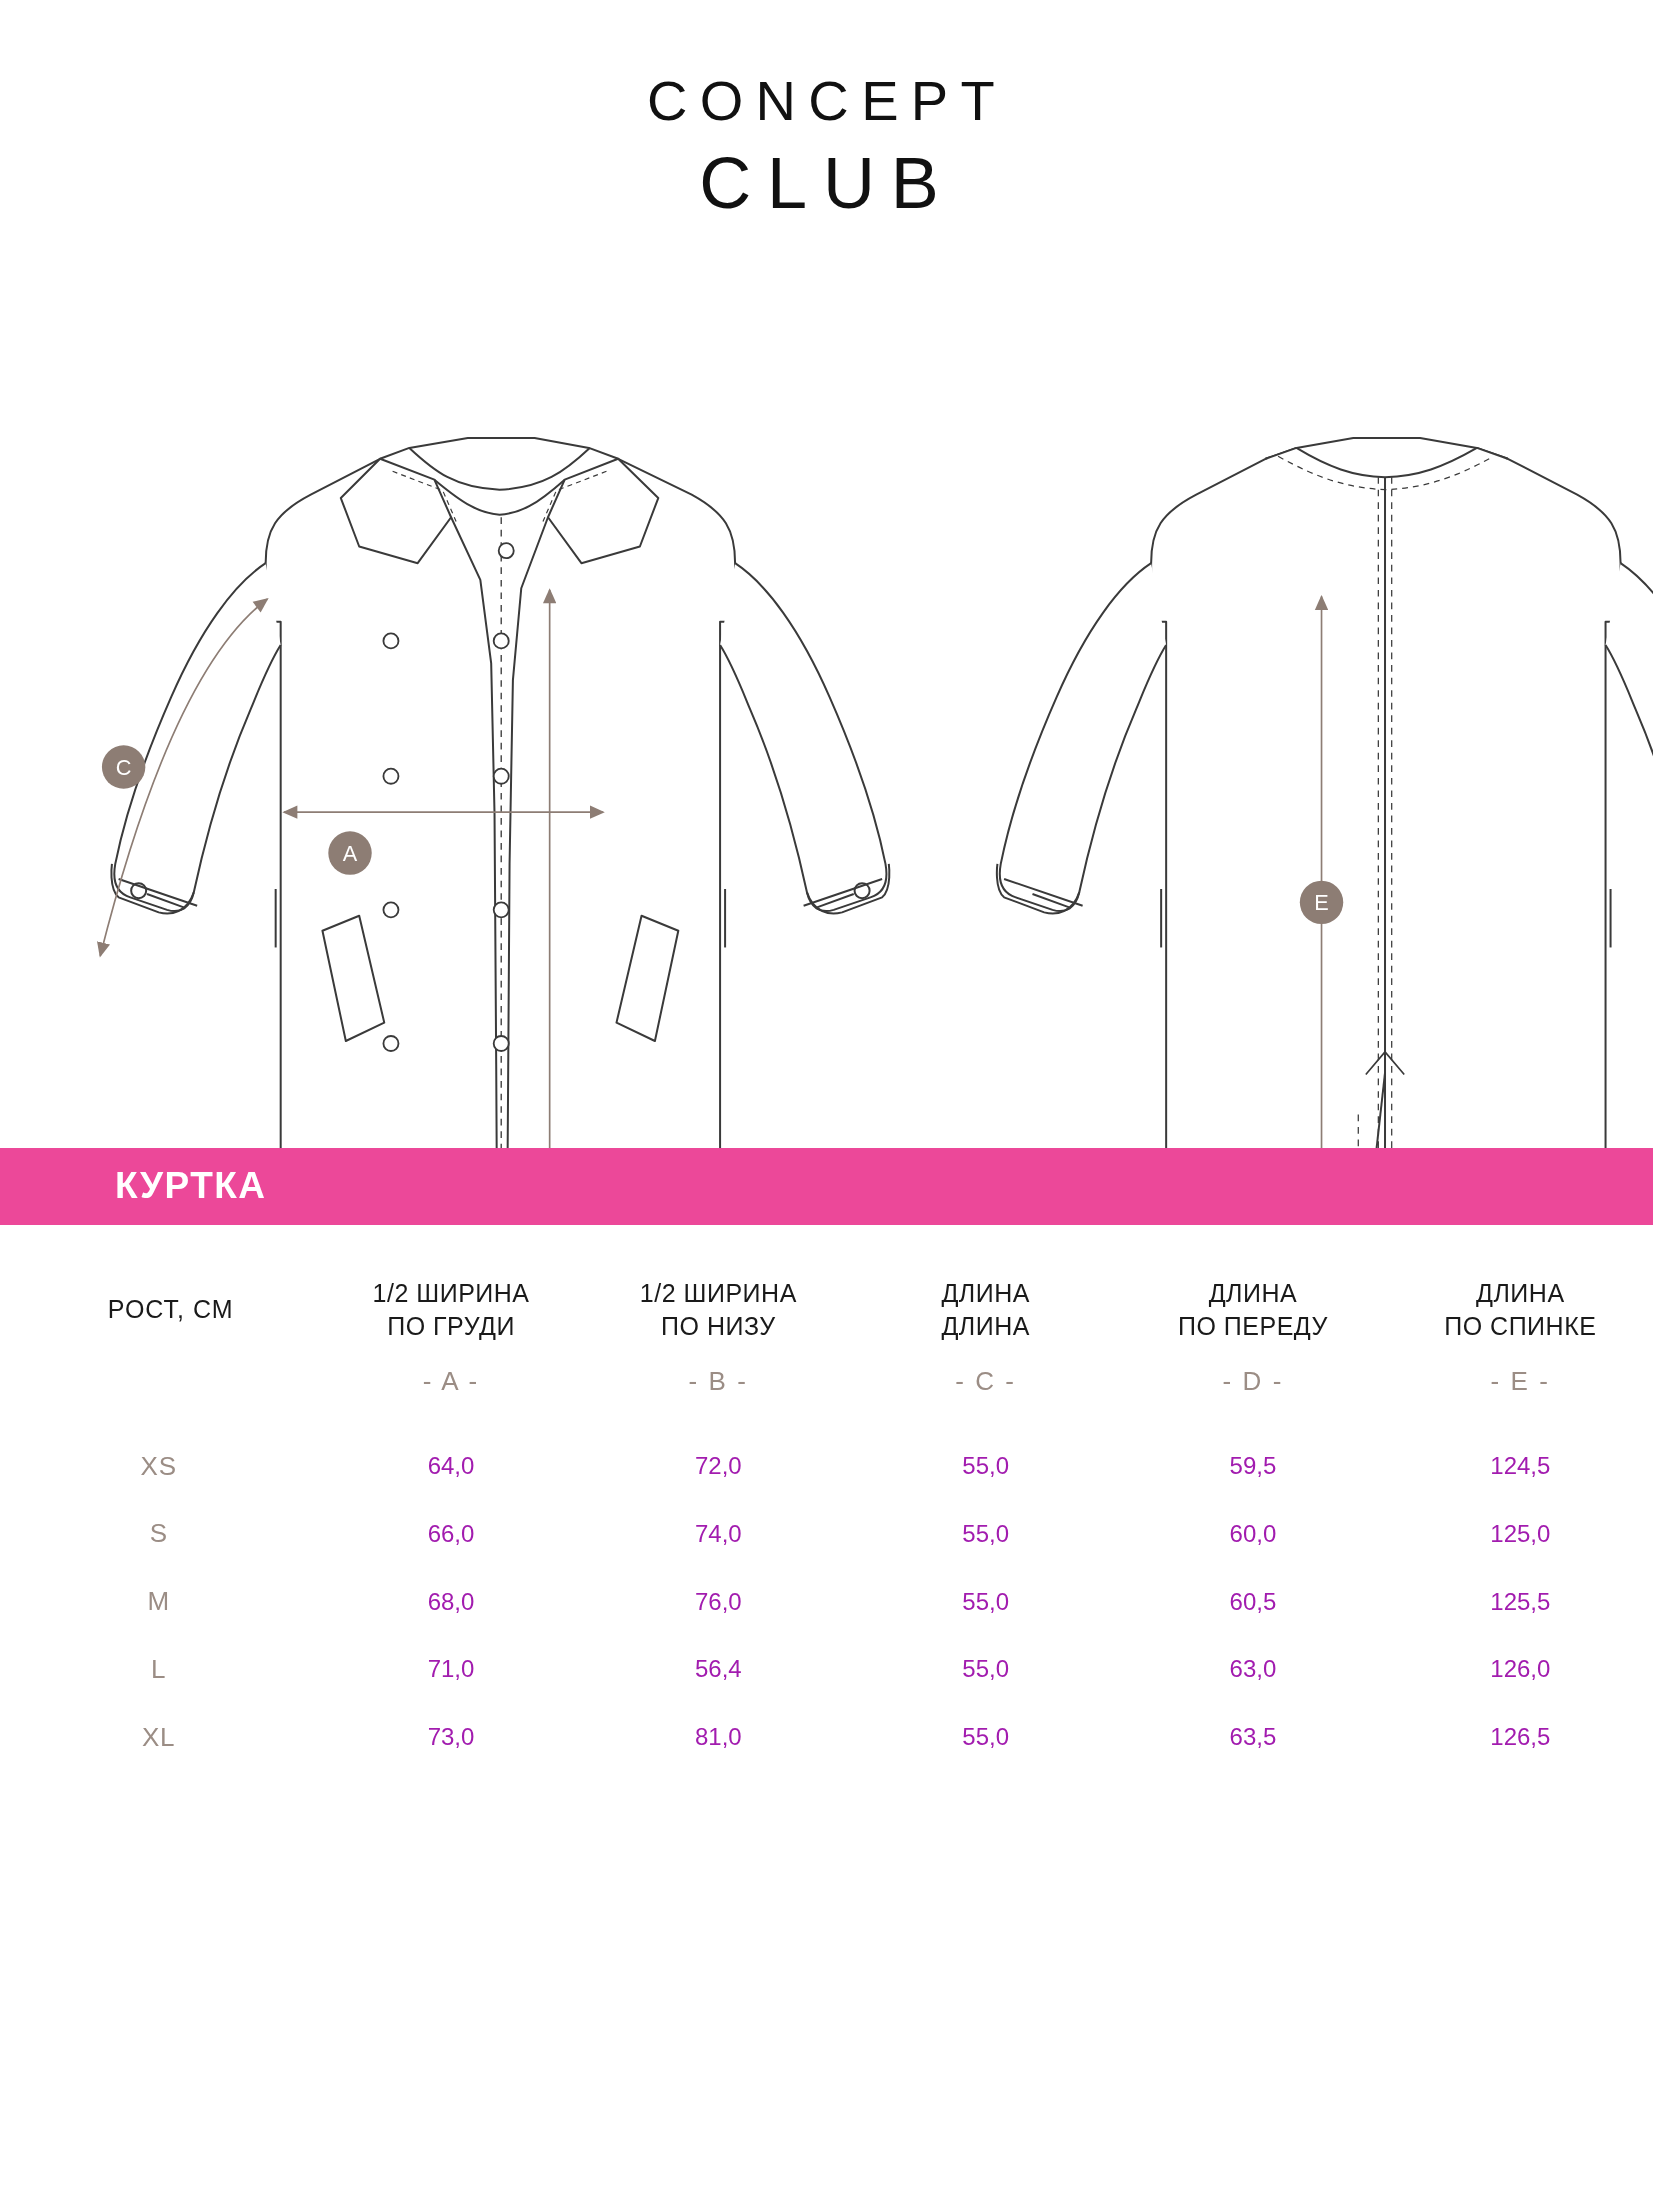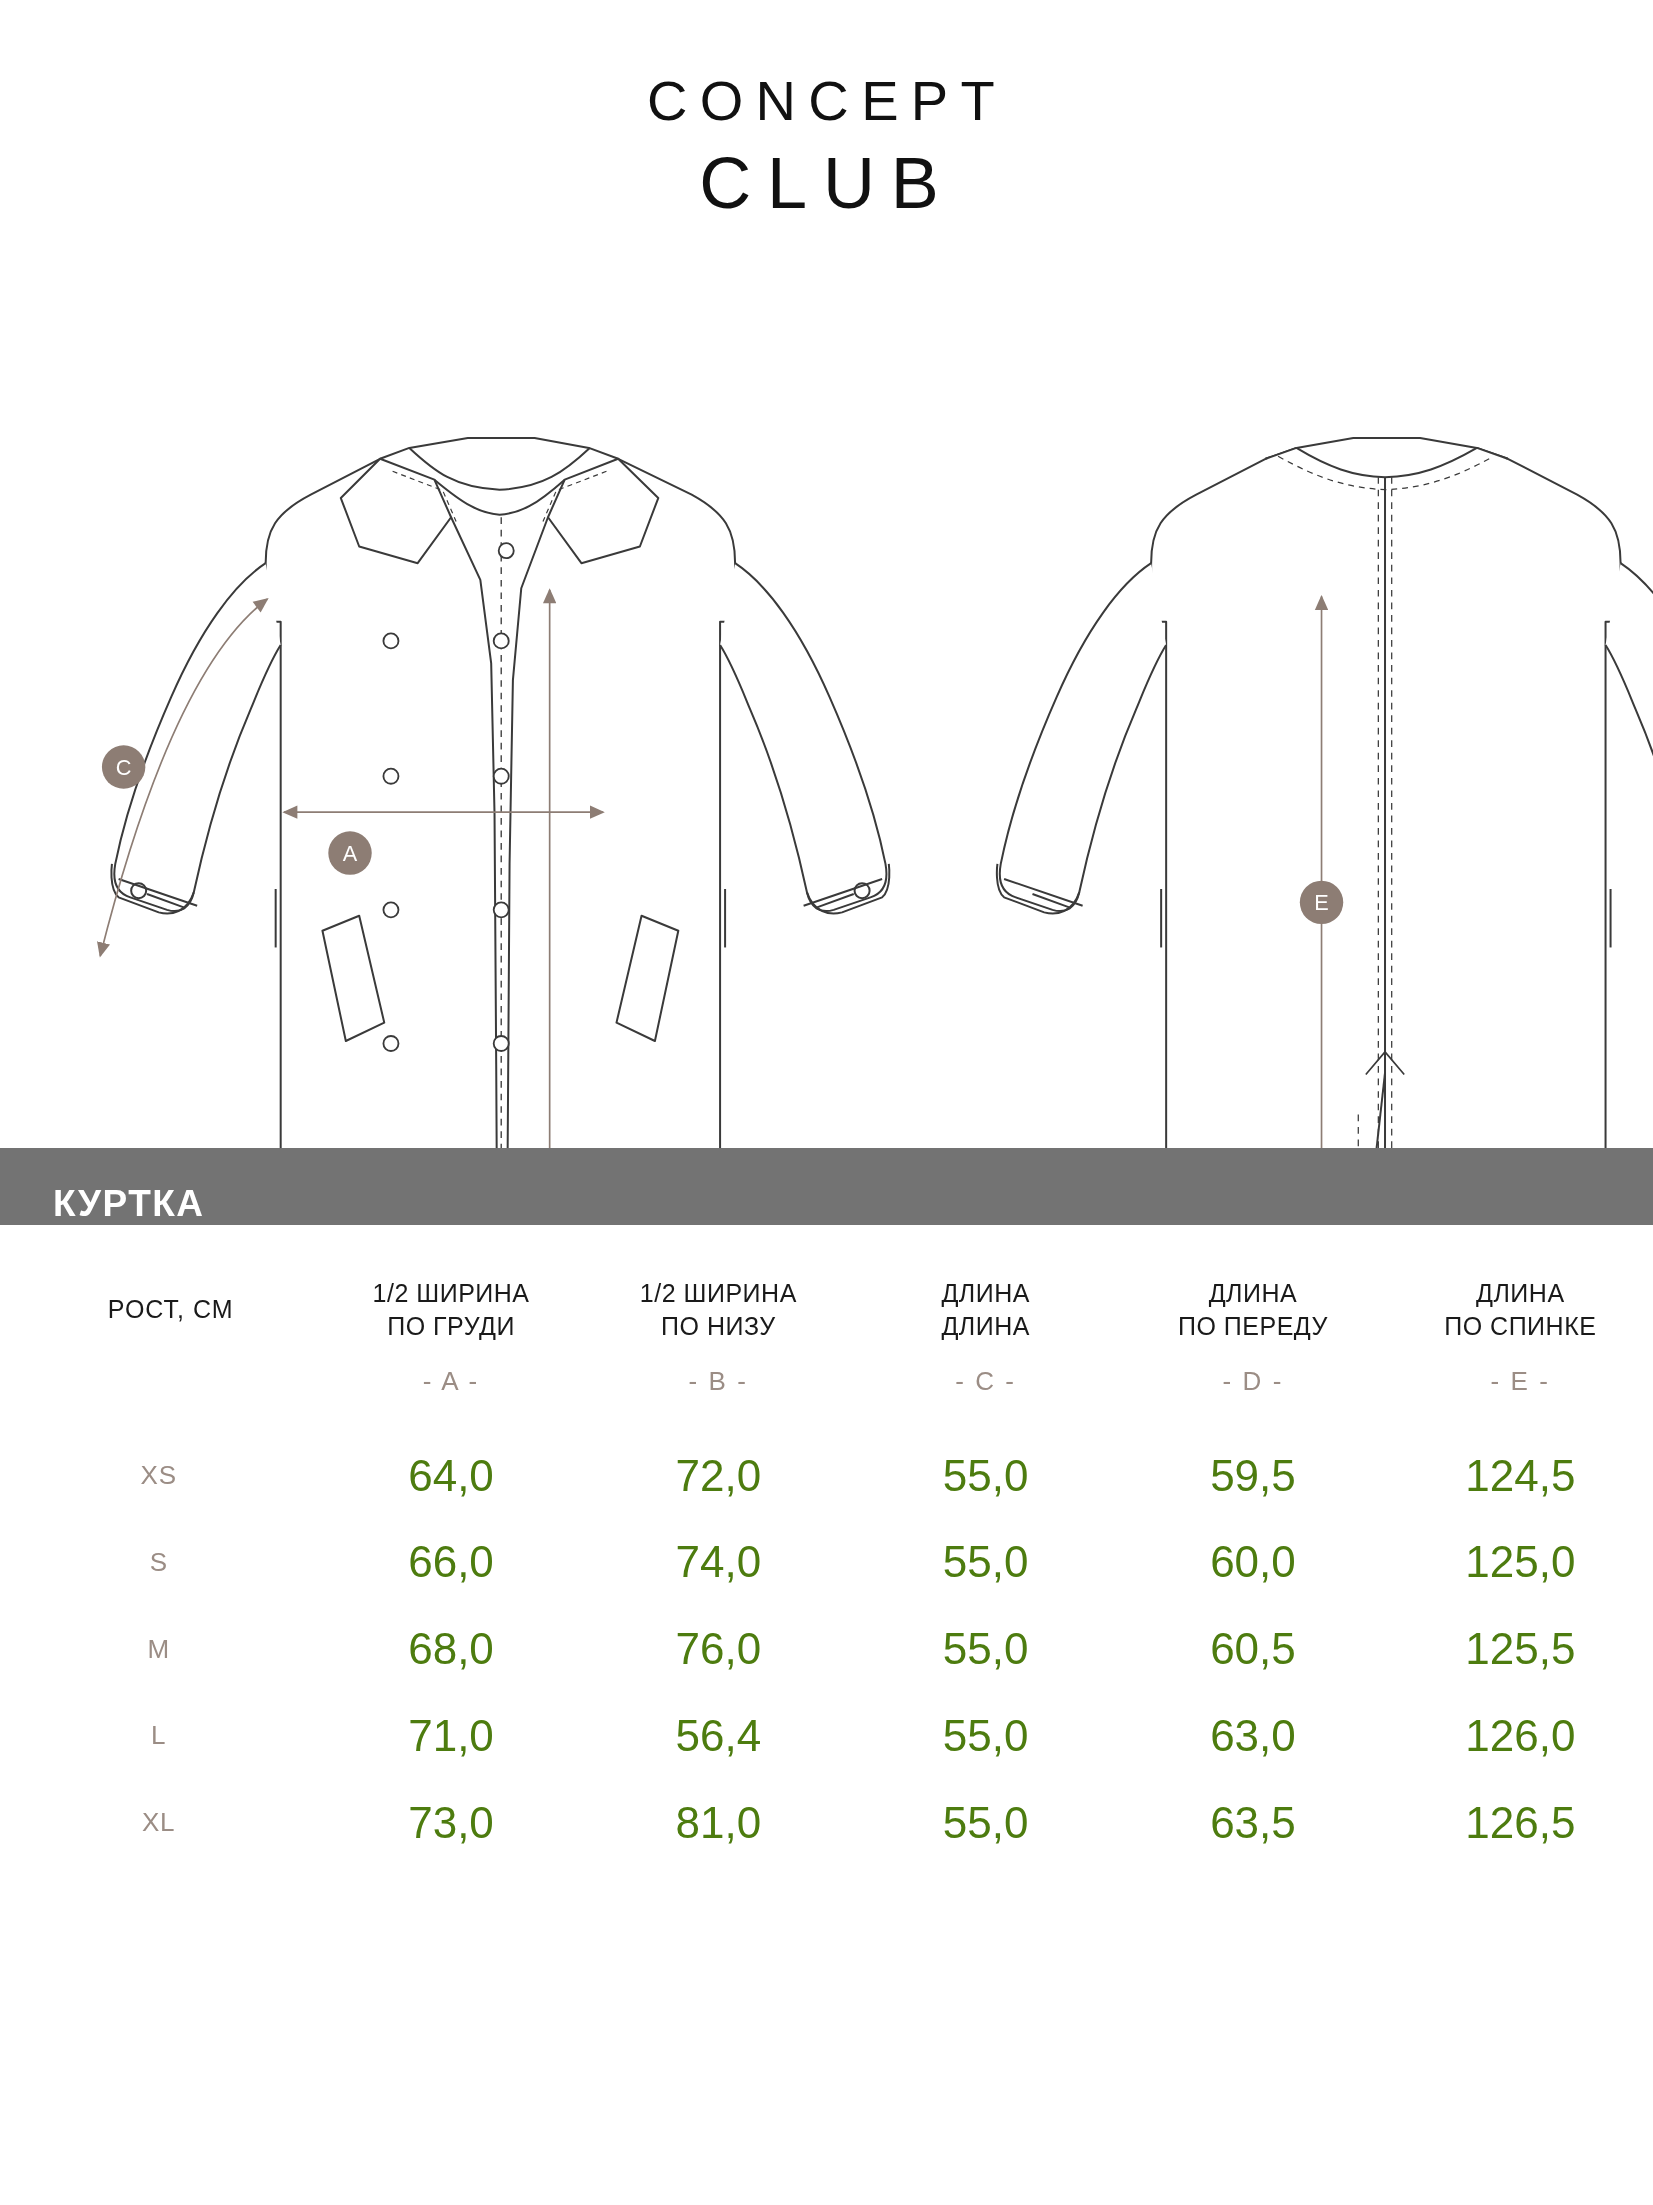--- a/index.html
+++ b/index.html
@@ -42,25 +42,25 @@
   }
 
   .badge-letter {
     font-family: "Liberation Sans", sans-serif;
     font-size: 26px;
     fill: #ffffff;
   }
 
   
   .title-bar {
-    background: #737373;
+    background: #ec4899;
     height: 77px;
     display: flex;
-    align-items: flex-end;
-    padding-left: 53px;
+    align-items: center;
+    padding-left: 115px;
     box-sizing: border-box;
   }
   .title-bar-text {
     color: #ffffff;
     font-size: 37px;
     font-weight: bold;
     letter-spacing: 0.04em;
   }
 
   
@@ -94,22 +94,22 @@
 
   .letter-row td {
     font-size: 26px;
     color: #9b8d85;
     letter-spacing: 0.08em;
     padding-top: 15px;
     padding-bottom: 35px;
   }
 
   .data-row td {
-    font-size: 44px;
-    color: #4d7c0f;
+    font-size: 24px;
+    color: #a21caf;
     padding-top: 18.4px;
     padding-bottom: 18.4px;
   }
   .data-row td.size-label {
     font-size: 26px;
     color: #9b8d85;
     letter-spacing: 0.03em;
   }
 </style>
 </head>

